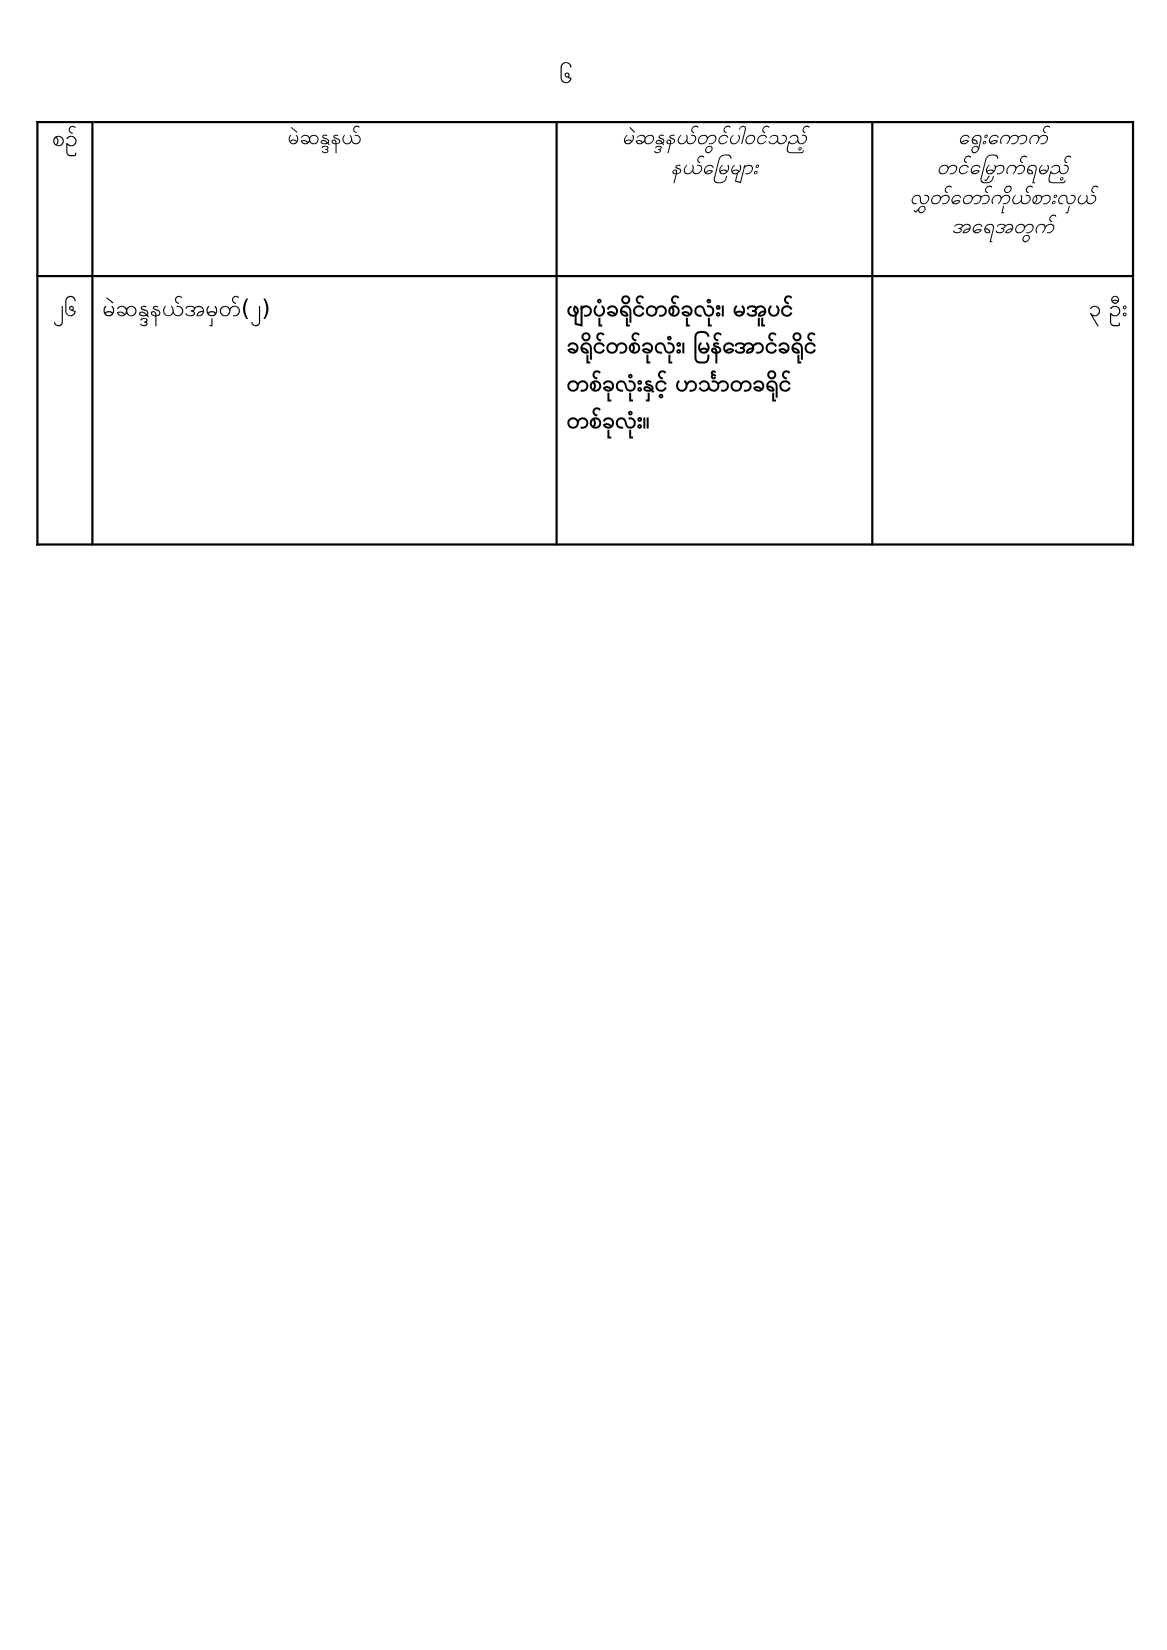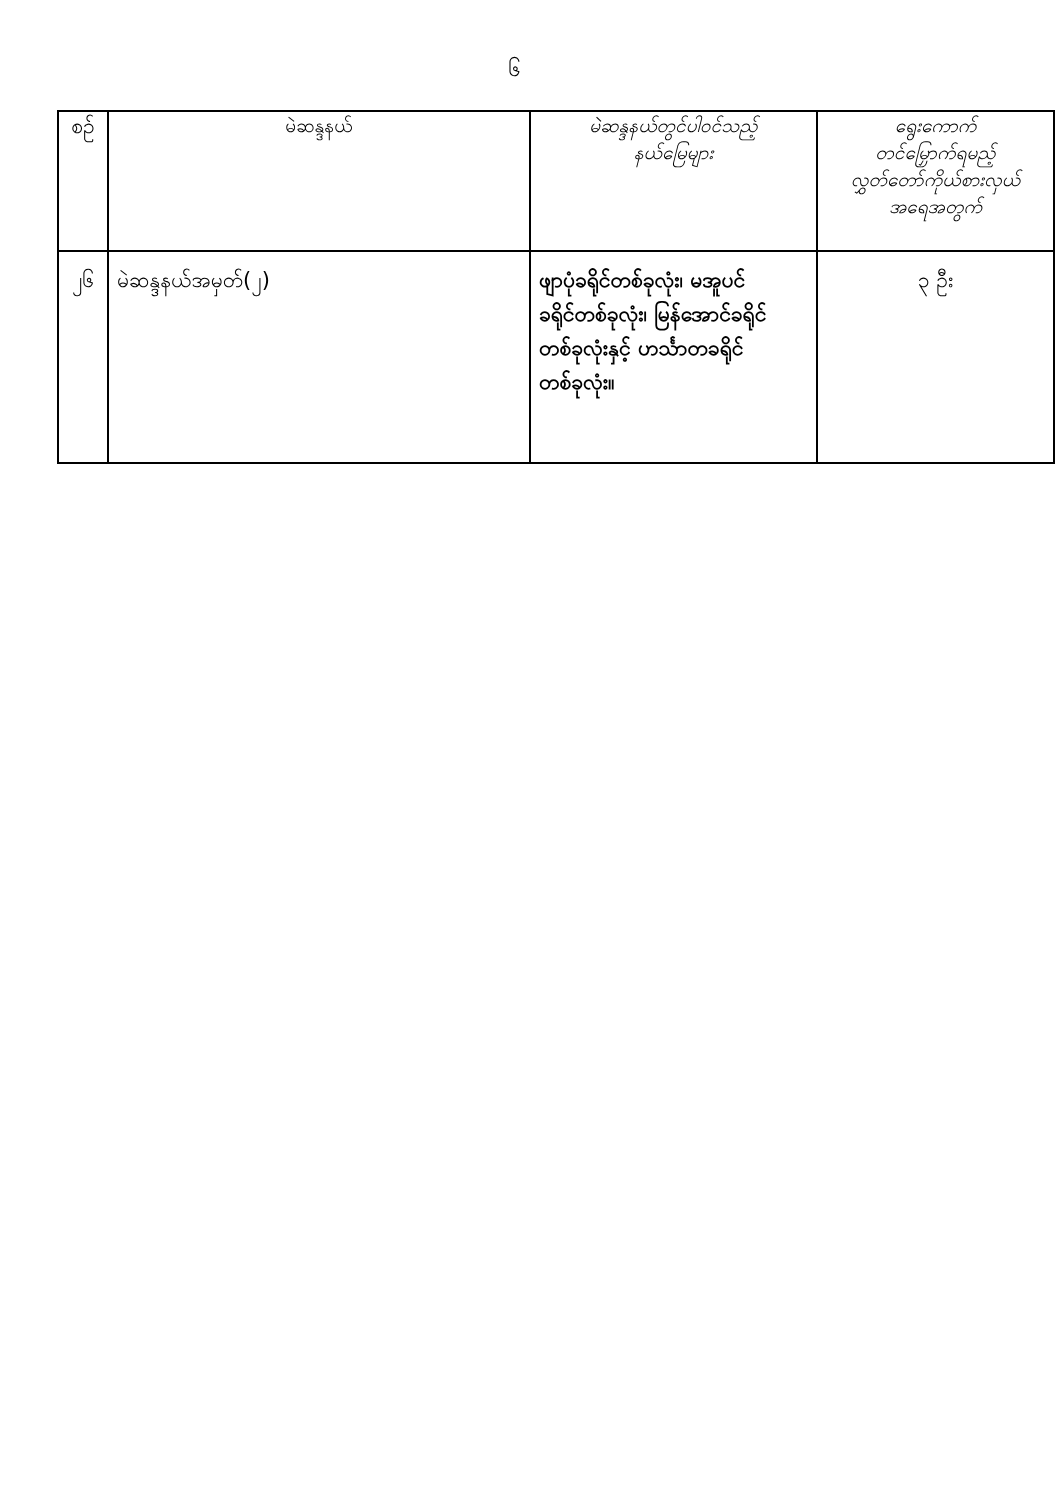--- a/index.html
+++ b/index.html
@@ -30,21 +30,20 @@
     padding-right: 32px;
     letter-spacing: 0;
   }
   .table-wrap {
     margin: 30px 33px 0 33px;
   }
   table.main-table {
     border-collapse: collapse;
     width: 996px;
     table-layout: fixed;
-    margin-left: 24px;
   }
   table.main-table td,
   table.main-table th {
     border: 2px solid #000000;
     vertical-align: top;
     padding: 0;
   }
   .col-no     { width: 50px; }
   .col-name   { width: 422px; }
   .col-area   { width: 287px; }
@@ -79,25 +78,25 @@
     text-align: left;
     padding: 11px 6px 0 8px;
     border-radius: 13px;
   }
   tbody td.c-area {
     text-align: left;
     padding: 11px 10px 0 8px;
     font-weight: bold;
   }
   tbody td.c-count {
-    text-align: center;
+    text-align: right;
     padding: 11px 4px 0 4px;
     white-space: nowrap;
   }
-  tbody tr.data-row { height: 212px; }
+  tbody tr.data-row { height: 244px; }
   .area-line { display: block; }
 </style>
 </head>
 <body>
 
 <div class="page">
 
   <div class="page-number">၆</div>
 
   <div class="table-wrap">

